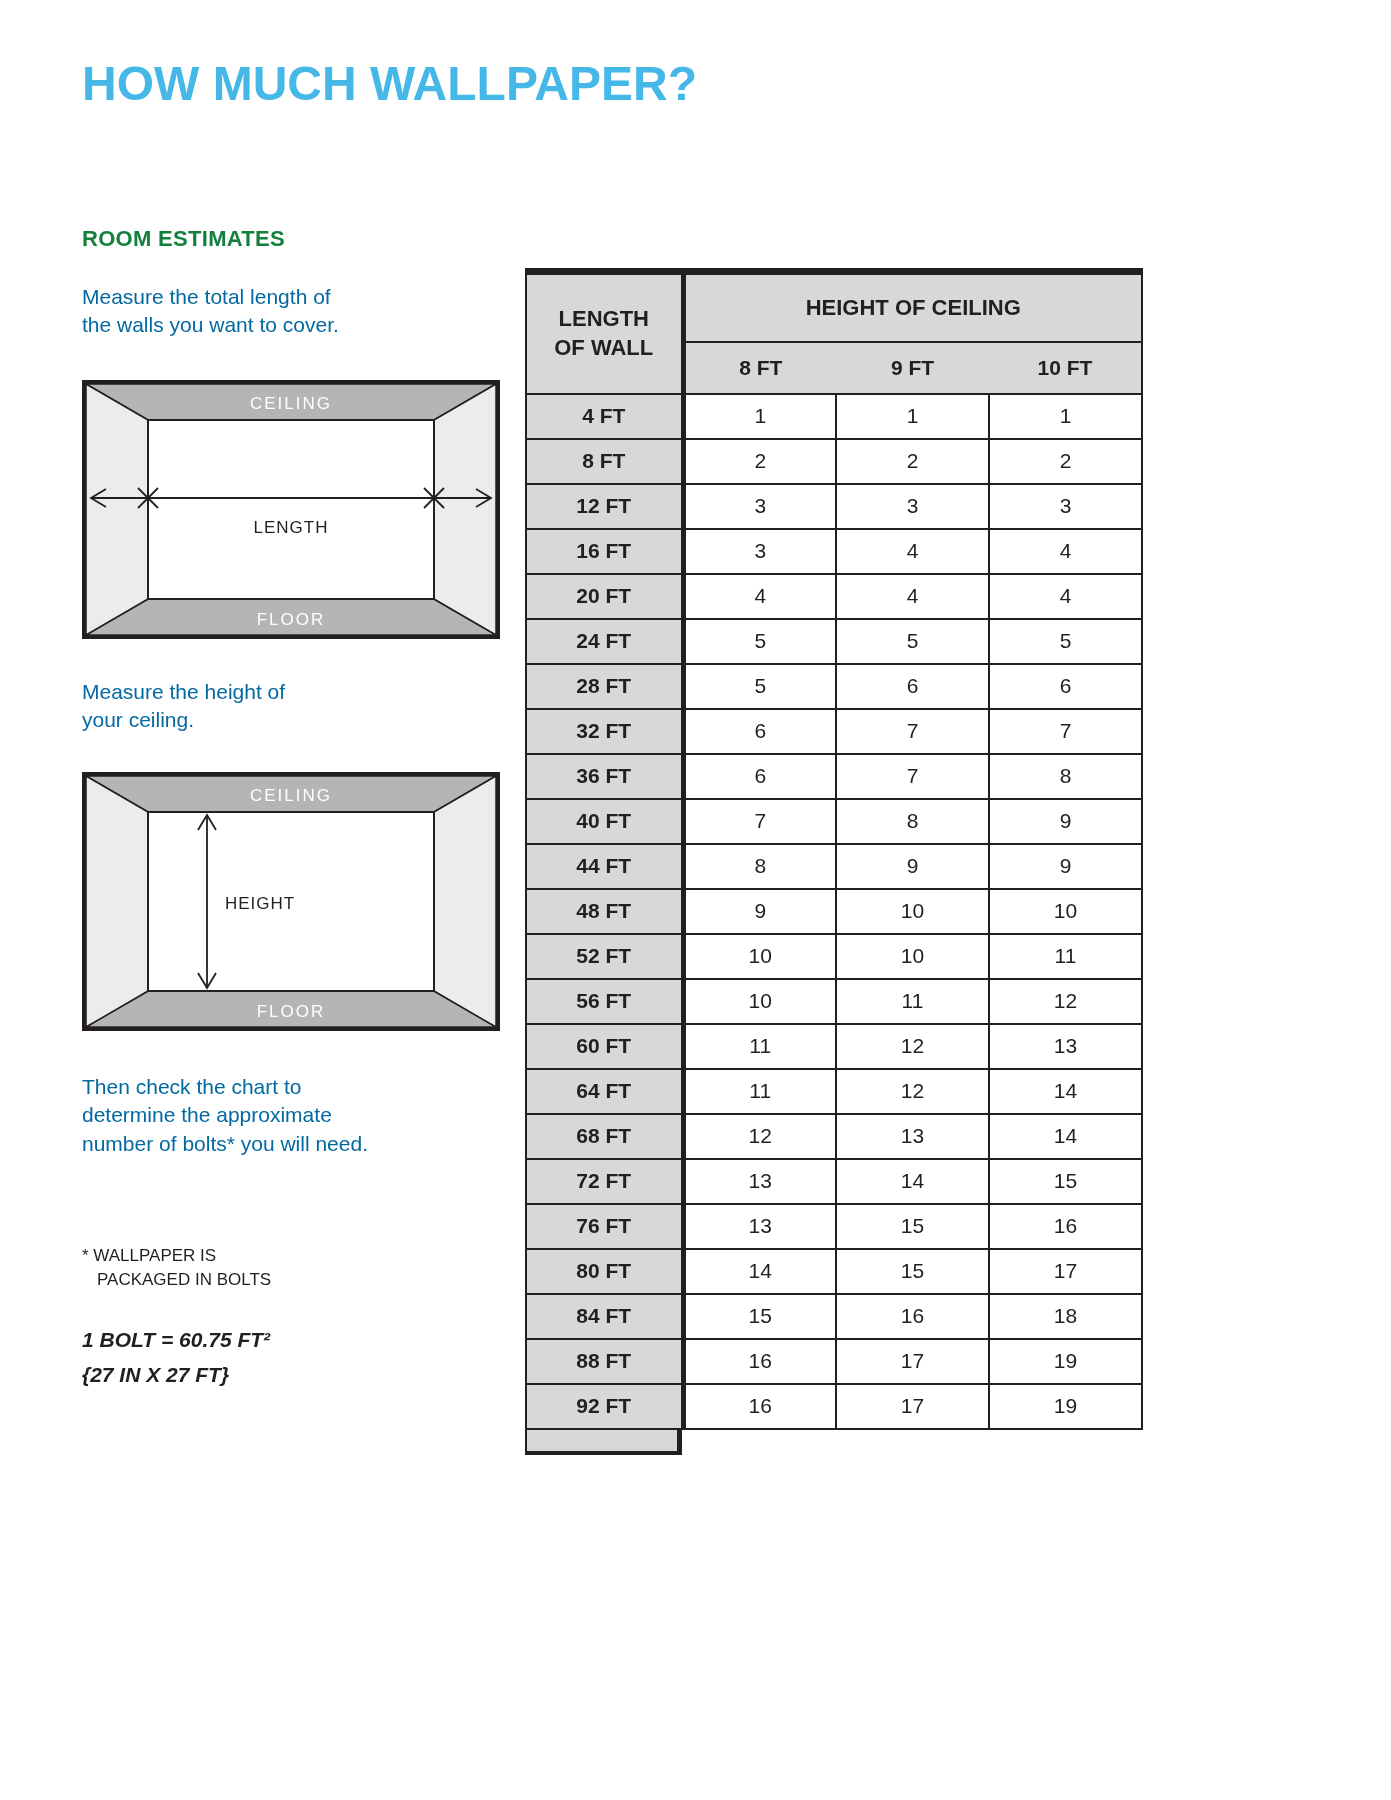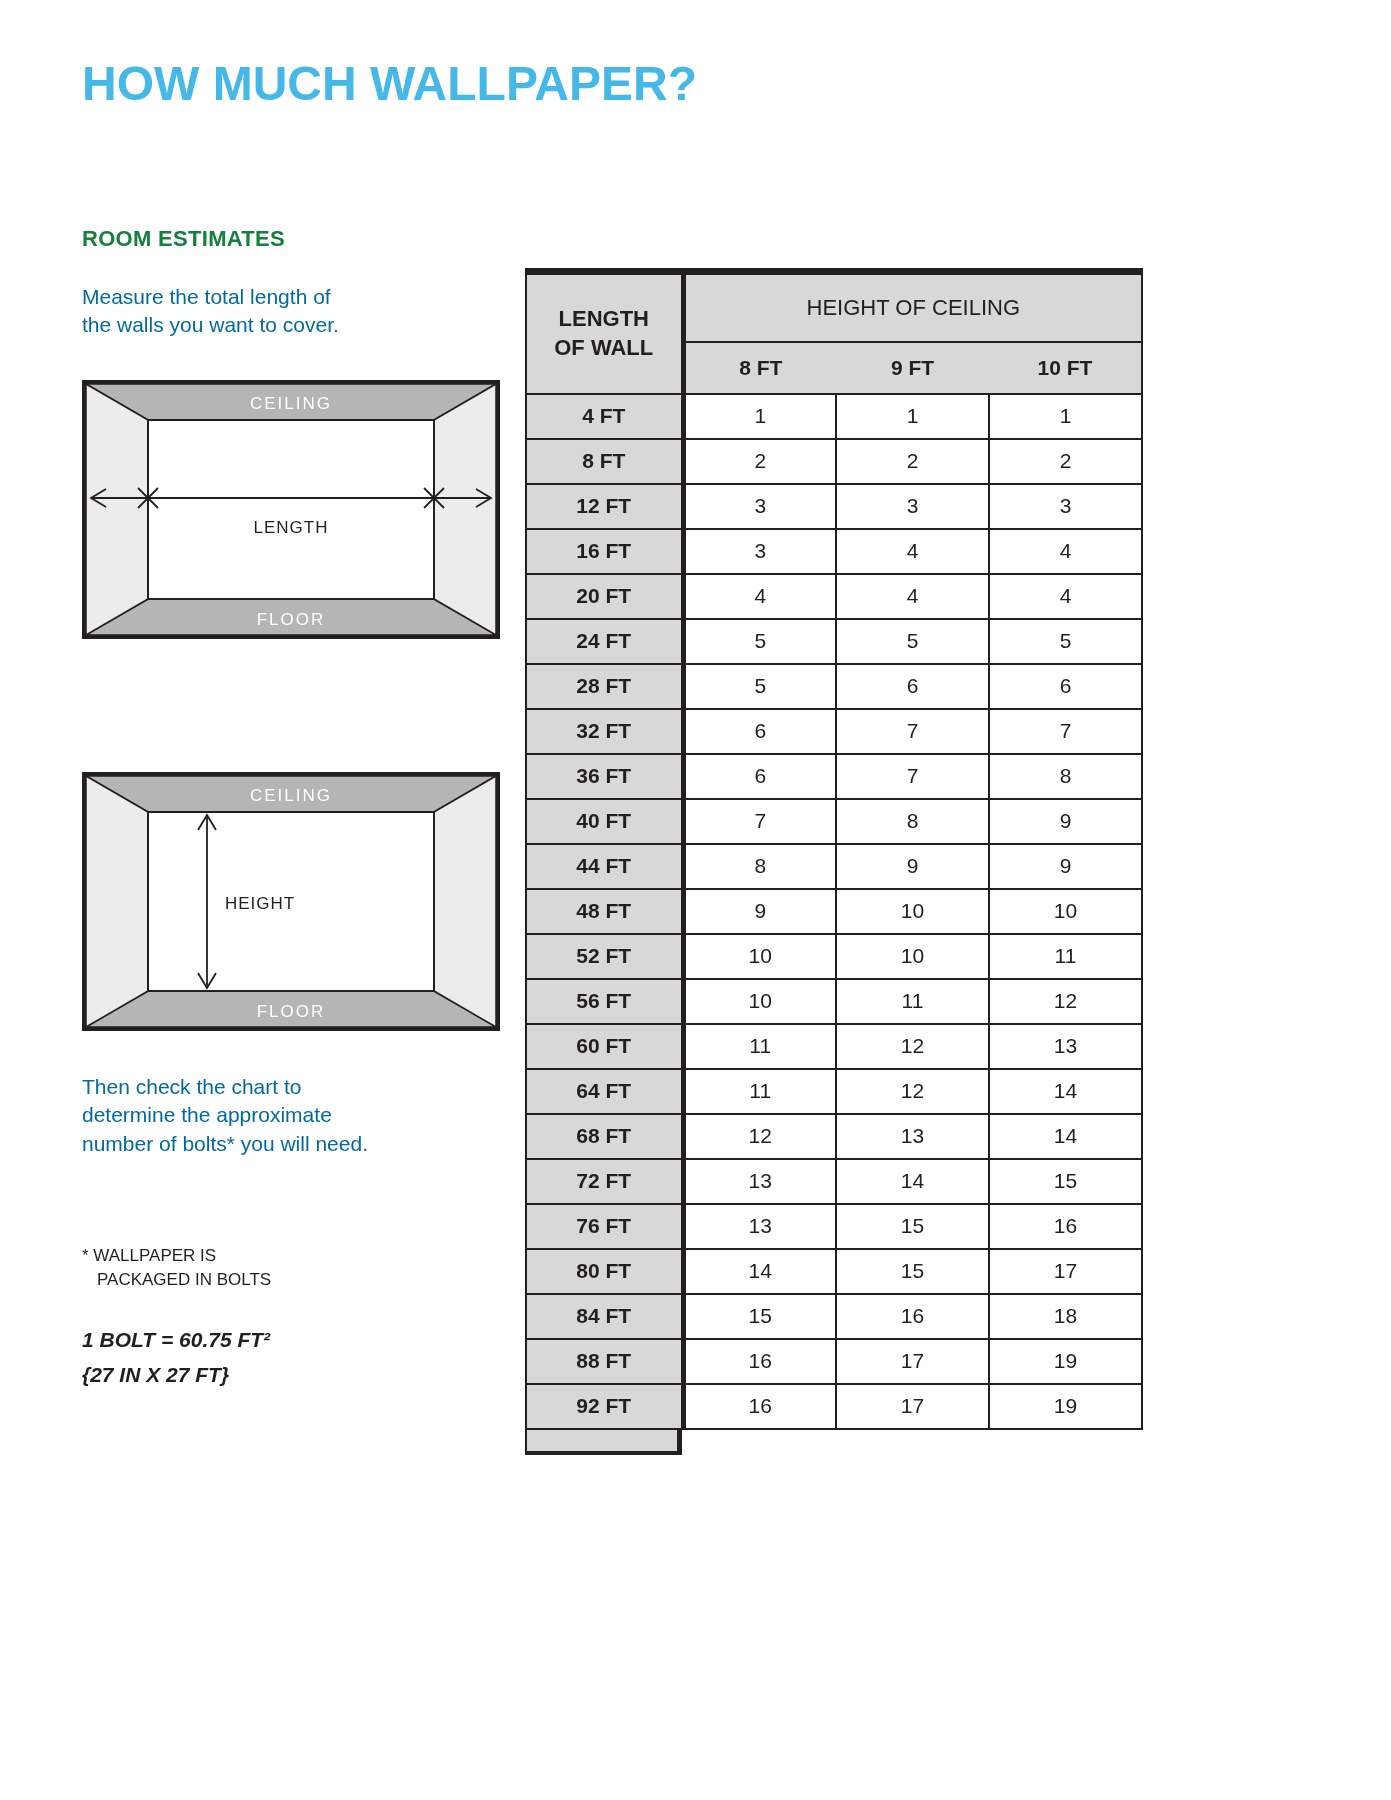--- a/index.html
+++ b/index.html
@@ -93,21 +93,21 @@
     background:#d8d8d8;
     font-weight:bold;
     font-size:22px;
     line-height:1.3;
     white-space:pre-line;
     border-top-width:7px;
     border-right-width:5px;
   }
   .bolts .group {
     background:#d8d8d8;
-    font-weight:normal;
+    font-weight:bold;
     font-size:22px;
     height:70px;
     border-top-width:7px;
   }
   .bolts .sub {
     background:#d8d8d8;
     font-weight:bold;
     height:52px;
     border-left-style:hidden;
     border-right-style:hidden;
@@ -169,20 +169,22 @@
         <polyline points="394,109 409,118 394,127"></polyline>
         <line x1="56" y1="108" x2="76" y2="128"></line>
         <line x1="56" y1="128" x2="76" y2="108"></line>
         <line x1="342" y1="108" x2="362" y2="128"></line>
         <line x1="342" y1="128" x2="362" y2="108"></line>
       </g>
       <text x="209" y="153" text-anchor="middle" class="dim-label">LENGTH</text>
     </svg>
   </div>
 
+  <p class="para para-height">Measure the height of
+your ceiling.</p>
 
   <div class="diagram diagram-height">
     <svg width="418" height="259" viewBox="0 0 418 259">
       <rect x="2" y="2" width="414" height="255" fill="#ffffff" stroke="#231f20" stroke-width="4"></rect>
       <polygon points="4,4 414,4 352,40 66,40" fill="#b5b5b5" stroke="#231f20" stroke-width="1.5"></polygon>
       <polygon points="4,255 414,255 352,219 66,219" fill="#b5b5b5" stroke="#231f20" stroke-width="1.5"></polygon>
       <polygon points="4,4 66,40 66,219 4,255" fill="#ececec" stroke="#231f20" stroke-width="1.5"></polygon>
       <polygon points="414,4 352,40 352,219 414,255" fill="#ececec" stroke="#231f20" stroke-width="1.5"></polygon>
       <rect x="66" y="40" width="286" height="179" fill="#ffffff" stroke="#231f20" stroke-width="2"></rect>
       <text x="209" y="29" text-anchor="middle" class="panel-label">CEILING</text>

